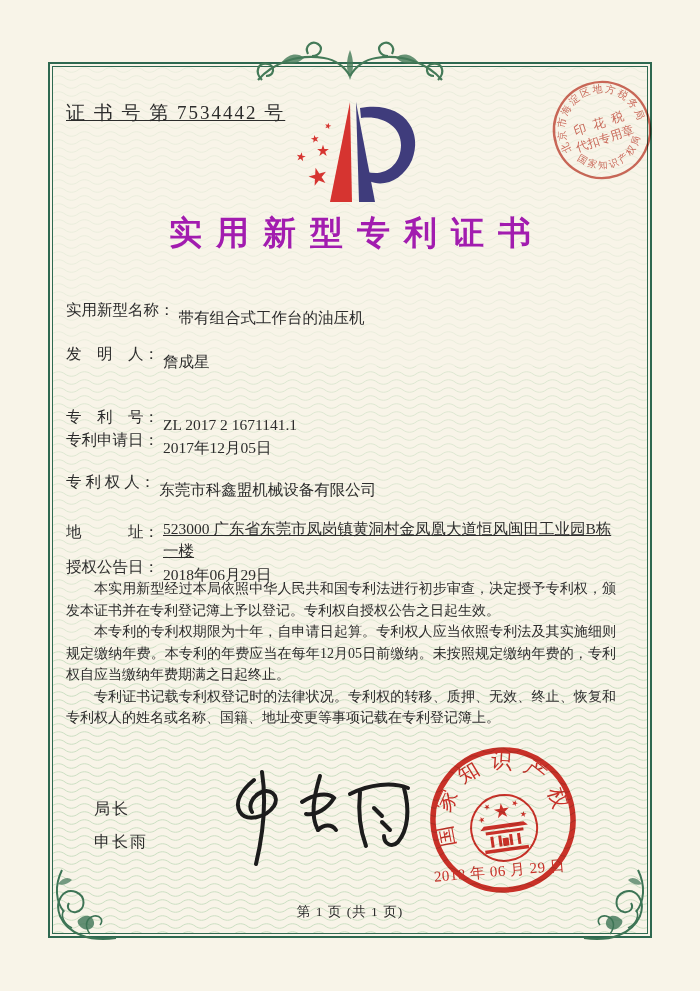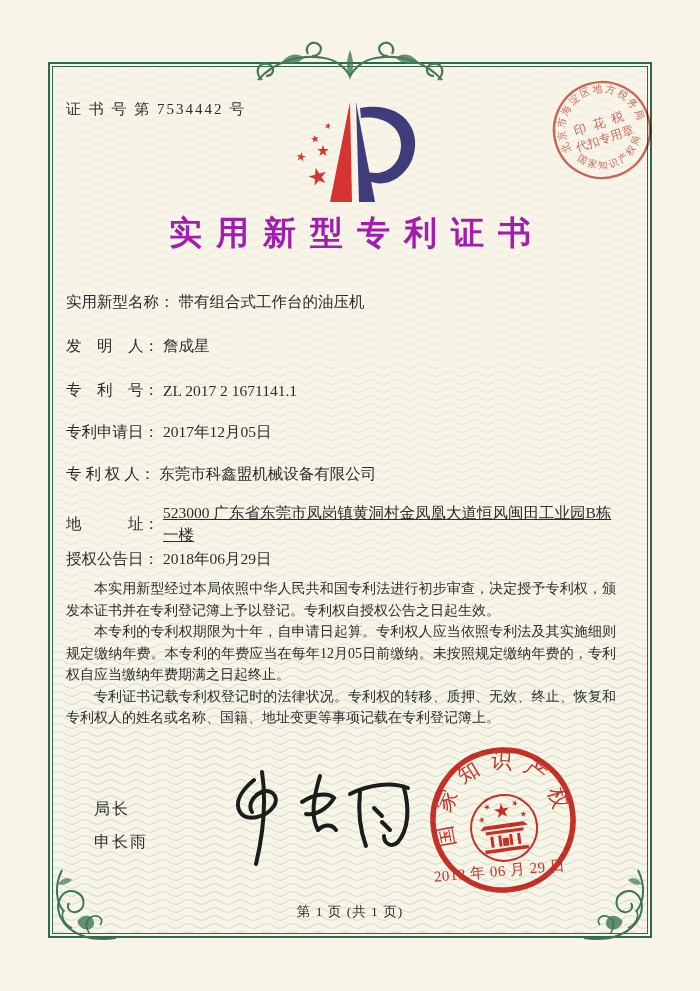--- a/index.html
+++ b/index.html
@@ -8,31 +8,31 @@
     background:#f8f4e8; overflow:hidden;
     font-family:"Liberation Serif","DejaVu Serif",serif;
     color:#2c2c2c;
   }
   .frame-outer{
     position:absolute; left:48px; top:62px; width:604px; height:876px;
     border:2px solid #2e6850; box-sizing:border-box;
   }
   .frame-inner{ position:absolute; inset:2px; border:1px solid #2e6850; }
   .guilloche{ position:absolute; left:52px; top:66px; width:596px; height:868px; pointer-events:none; }
-  .cert-no{ position:absolute; left:66px; top:100px; font-size:15px; letter-spacing:2px; }
+  .cert-no{ position:absolute; left:66px; top:100px; font-size:19px; letter-spacing:2px;text-decoration:underline; }
   .logo{ position:absolute; left:272px; top:96px; }
   .tax-stamp{ position:absolute; left:538px; top:66px; mix-blend-mode:multiply; opacity:.88; }
   .title{
     position:absolute; left:0; top:211px; width:100%; text-align:center;
     font-size:33px; font-weight:700; letter-spacing:14px; text-indent:14px; color:#a21caf;
   }
   .fields{ position:absolute; left:66px; top:0; width:560px; font-size:15.5px; }
   .frow{ position:absolute; left:0; display:flex; align-items:center; white-space:nowrap; }
   .frow .lab{ flex:0 0 auto; }
-  .frow .val{ margin-left:4px; }
+  .frow .val{ margin-left:4px;margin-top:16px; }
   .frow .val.wrap{ white-space:normal; display:inline-block; width:452px; line-height:22px; vertical-align:top;text-decoration:underline; }
   .grant-no{ position:absolute; left:373px; top:549px; font-size:15.5px; white-space:nowrap; }
   .body-text{ position:absolute; left:66px; top:578px; width:550px; font-size:14px; line-height:21.5px; text-align:justify; }
   .body-text p{ margin:0; text-indent:2em; }
   .director-title{ position:absolute; left:94px; top:799px; font-size:16px; letter-spacing:2px; font-family:"Liberation Sans","DejaVu Sans",sans-serif; }
   .director-name{ position:absolute; left:94px; top:832px; font-size:16px; letter-spacing:2px; font-family:Liberation Sans, sans-serif; }
   .signature{ position:absolute; left:182px; top:768px; }
   .office-seal{ position:absolute; left:403px; top:736px; mix-blend-mode:multiply; }
   .footer{ position:absolute; left:0; top:903px; width:100%; text-align:center; font-size:13.5px; letter-spacing:1px; }
   .ornament{ position:absolute; pointer-events:none; }
@@ -129,21 +129,21 @@
 
   <div class="fields">
     <div class="frow" style="top:292px">
       <span class="lab">实用新型名称：</span>
       <span class="val">带有组合式工作台的油压机</span>
     </div>
     <div class="frow" style="top:336px">
       <span class="lab">发　明　人：</span>
       <span class="val">詹成星</span>
     </div>
-    <div class="frow" style="top:380px">
+    <div class="frow" style="top:400px">
       <span class="lab">专　利　号：</span>
       <span class="val">ZL 2017 2 1671141.1</span>
     </div>
     <div class="frow" style="top:422px">
       <span class="lab">专利申请日：</span>
       <span class="val">2017年12月05日</span>
     </div>
     <div class="frow" style="top:464px">
       <span class="lab">专 利 权 人：</span>
       <span class="val">东莞市科鑫盟机械设备有限公司</span>

